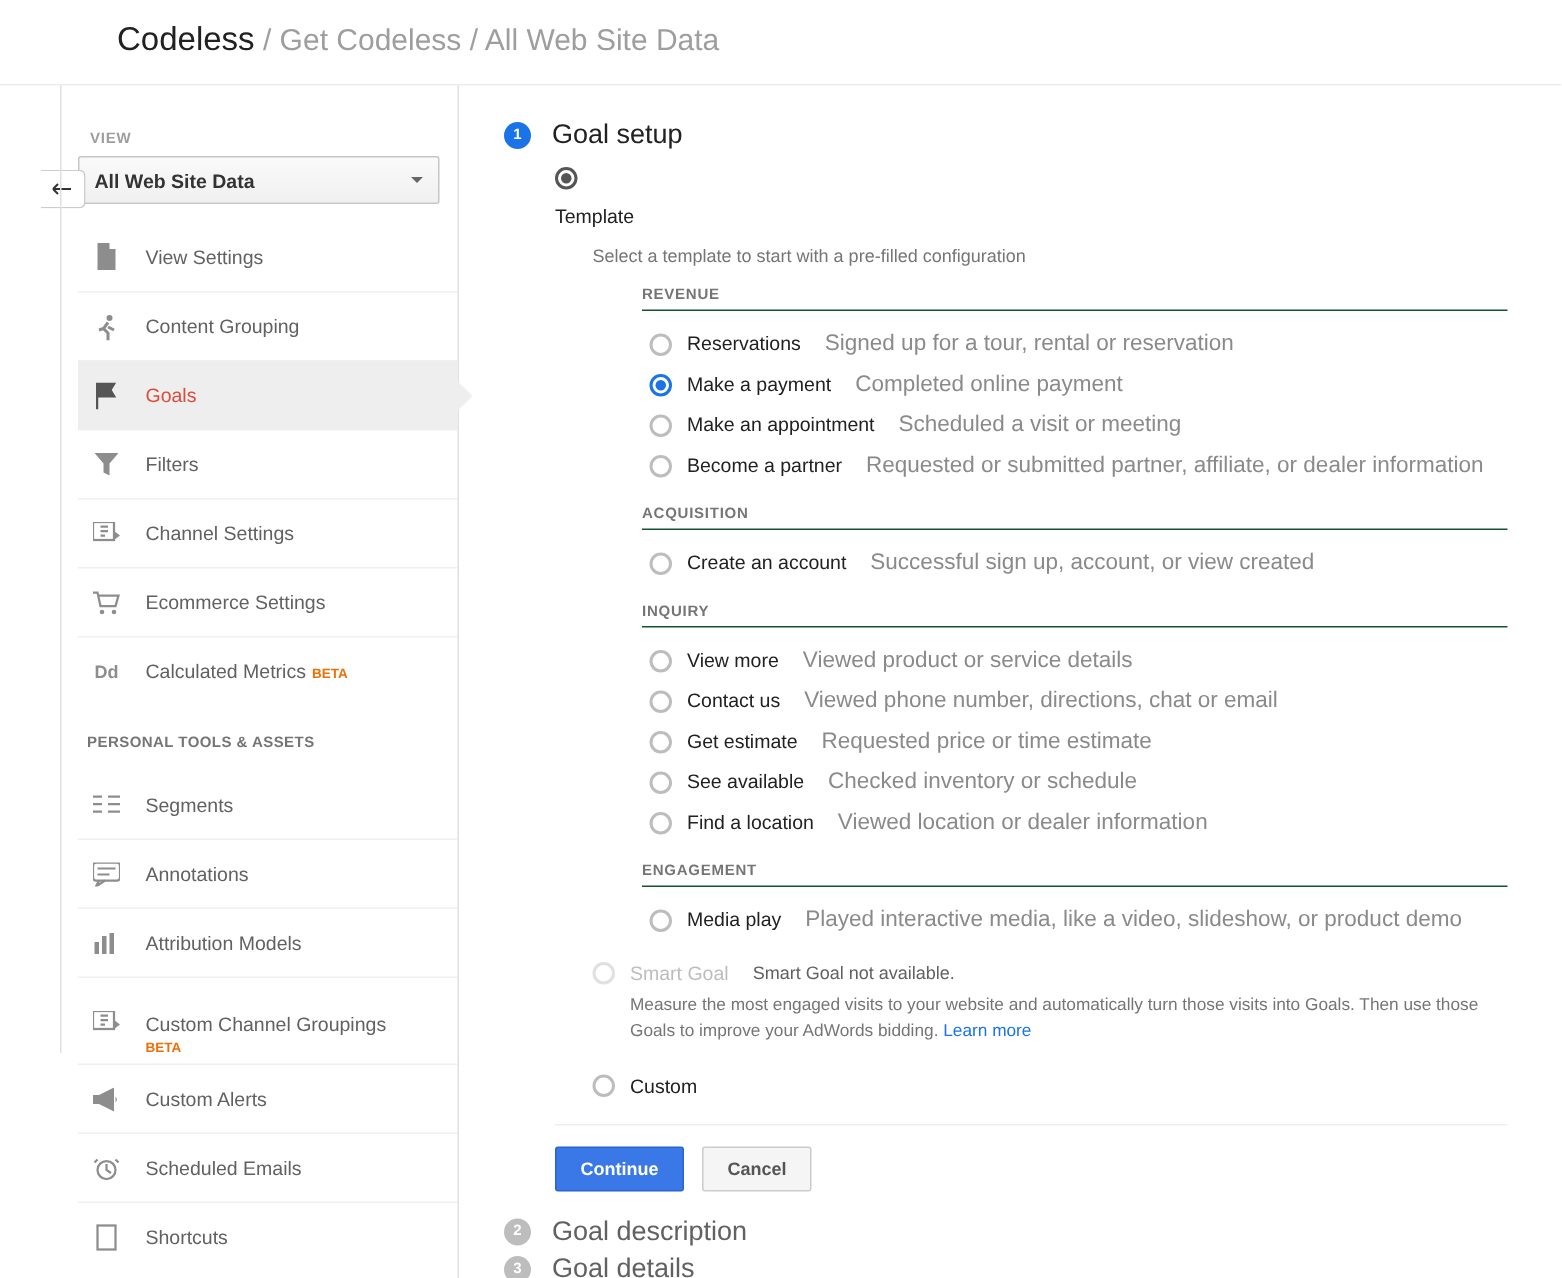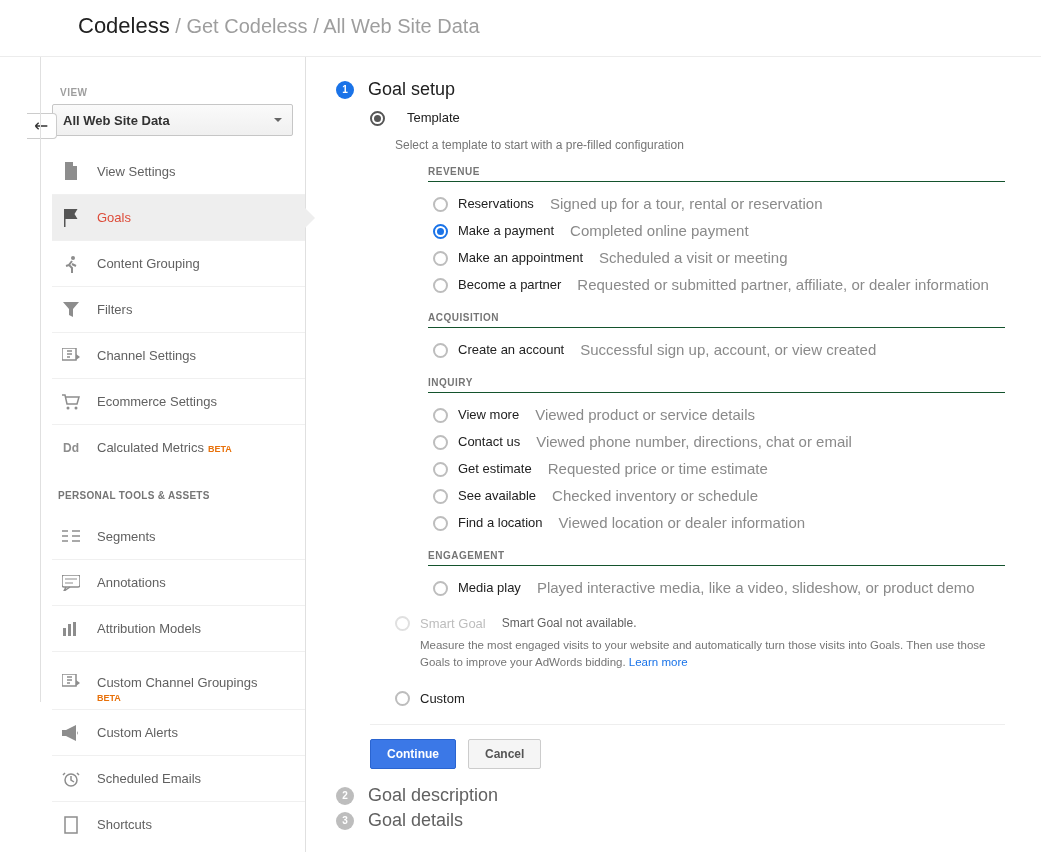--- a/index.html
+++ b/index.html
@@ -63,21 +63,21 @@
 .step-row { display: flex; align-items: center; gap: 14px; }
 .circle {
   width: 18px; height: 18px; border-radius: 50%; display: flex; align-items: center; justify-content: center;
   font-size: 10px; font-weight: bold; color: #fff;
 }
 .circle.active { background: #1a73e8; }
 .circle.muted { background: #bdbdbd; }
 .step-title { font-size: 18px; color: #212121; }
 
 .sub { margin-left: 34px; margin-top: 10px; }
-.opt-row { display: flex; align-items: flex-start; gap: 22px; margin: 4px 0; }
+.opt-row { display: flex; align-items: flex-start; gap: 10px; margin: 4px 0; flex-direction: column; }
 .radio {
   width: 15px; height: 15px; border: 2px solid #bdbdbd; border-radius: 50%; margin-top: 1px;
   display: flex; align-items: center; justify-content: center; cursor: pointer; flex-shrink: 0;
 }
 .radio.checked { border-color: #1a73e8; }
 .radio.checked::after { content: ''; width: 7px; height: 7px; background: #1a73e8; border-radius: 50%; }
 .radio.dark.checked { border-color: #555; }
 .radio.dark.checked::after { background: #555; }
 .radio.disabled { border-color: #e0e0e0; cursor: default; }
 .opt-label { font-size: 13px; color: #212121; }
@@ -143,36 +143,36 @@
 
       <div class="nav">
         <div class="nav-item">
           <span class="icon">
               <svg width="16" height="18" viewBox="0 0 16 18">
                 <path fill="#8d8d8d" d="M2 0h8l4 4v14H2zM10 0v4h4"></path>
               </svg>
             </span>
           <span>View Settings</span>
         </div>
-        <div class="nav-item active">
-          <span class="icon">
-              <svg width="18" height="18" viewBox="0 0 18 18">
-                <path fill="#555" d="M2 0v18h1.5V10h12l-3-5 3-5H3.5V0z"></path>
-              </svg>
-            </span>
-          <span>Goals</span>
-        </div>
         <div class="nav-item">
           <span class="icon">
               <svg width="18" height="18" viewBox="0 0 18 18">
                 <circle cx="11" cy="3" r="2" fill="#8d8d8d"></circle>
                 <path stroke="#8d8d8d" stroke-width="2" fill="none" d="M10 6l-3 4 3 3v5M7 10l-3 1M10 9l4 2"></path>
               </svg>
             </span>
           <span>Content Grouping</span>
+        </div>
+        <div class="nav-item active">
+          <span class="icon">
+              <svg width="18" height="18" viewBox="0 0 18 18">
+                <path fill="#555" d="M2 0v18h1.5V10h12l-3-5 3-5H3.5V0z"></path>
+              </svg>
+            </span>
+          <span>Goals</span>
         </div>
         <div class="nav-item">
           <span class="icon">
               <svg width="16" height="16" viewBox="0 0 16 16">
                 <path fill="#8d8d8d" d="M0 0h16l-6 7v8l-4-2V7z"></path>
               </svg>
             </span>
           <span>Filters</span>
         </div>
         <div class="nav-item">

